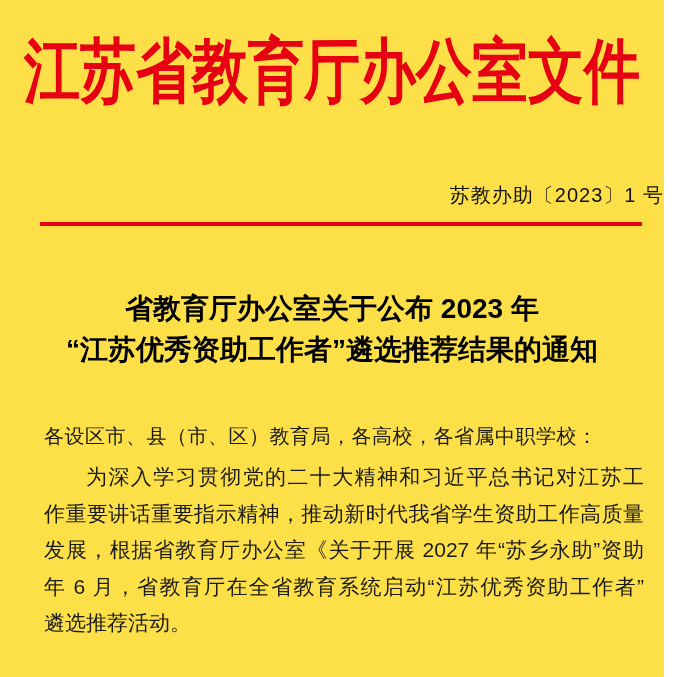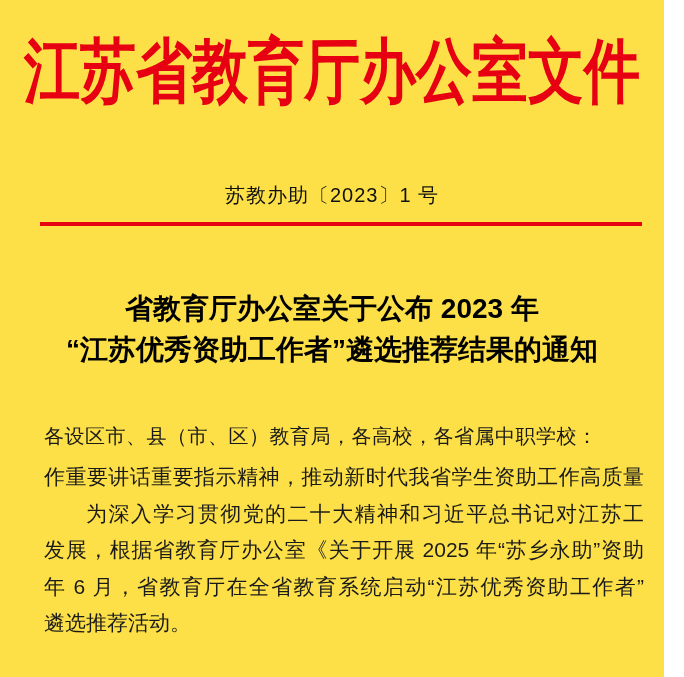--- a/index.html
+++ b/index.html
@@ -21,21 +21,21 @@
     font-size:56px;line-height:56px;
     font-weight:900;
     letter-spacing:0px;
     color:var(--accent-red,#e60012);
     transform:scaleY(1.25);
     transform-origin:top center;
     white-space:nowrap;
   }
   .doc-number{
     position:absolute;top:183px;left:0;width:100%;
-    text-align:center;
+    text-align:right;
     font-size:20px;line-height:24px;
     color:#111111;
     letter-spacing:1px;
     white-space:nowrap;
   }
   .red-rule{
     position:absolute;top:222px;left:40px;
     width:602px;height:4px;
     background:var(--accent-red,#e60012);
   }
@@ -77,20 +77,20 @@
   <div class="red-rule"></div>
 
   <div class="doc-title">
     <div class="t-line">省教育厅办公室关于公布 2023 年</div>
     <div class="t-line">“江苏优秀资助工作者”遴选推荐结果的通知</div>
   </div>
 
   <div class="salutation">各设区市、县（市、区）教育局，各高校，各省属中职学校：</div>
 
   <div class="body-text">
+    <div class="b-line indent">为深入学习贯彻党的二十大精神和习近平总书记对江苏工</div>
     <div class="b-line">作重要讲话重要指示精神，推动新时代我省学生资助工作高质量</div>
-    <div class="b-line indent">为深入学习贯彻党的二十大精神和习近平总书记对江苏工</div>
-    <div class="b-line">发展，根据省教育厅办公室《关于开展 2025 年“苏乡永助”资助</div>
+    <div class="b-line">发展，根据省教育厅办公室《关于开展 2027 年“苏乡永助”资助</div>
     <div class="b-line">年 6 月，省教育厅在全省教育系统启动“江苏优秀资助工作者”</div>
     <div class="b-line last">遴选推荐活动。</div>
   </div>
 
 </div>
 
 </body></html>

